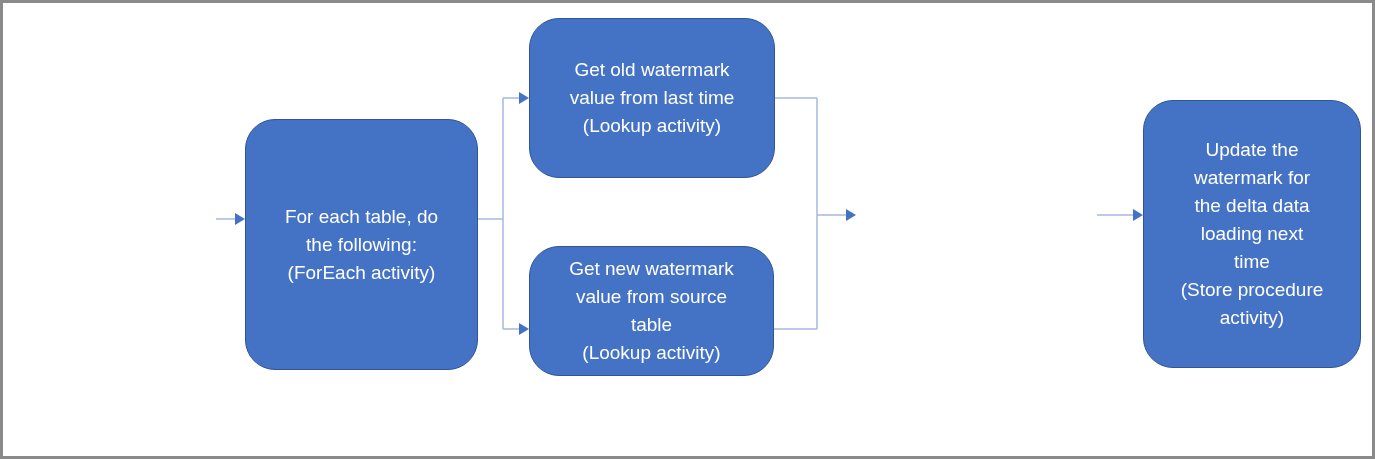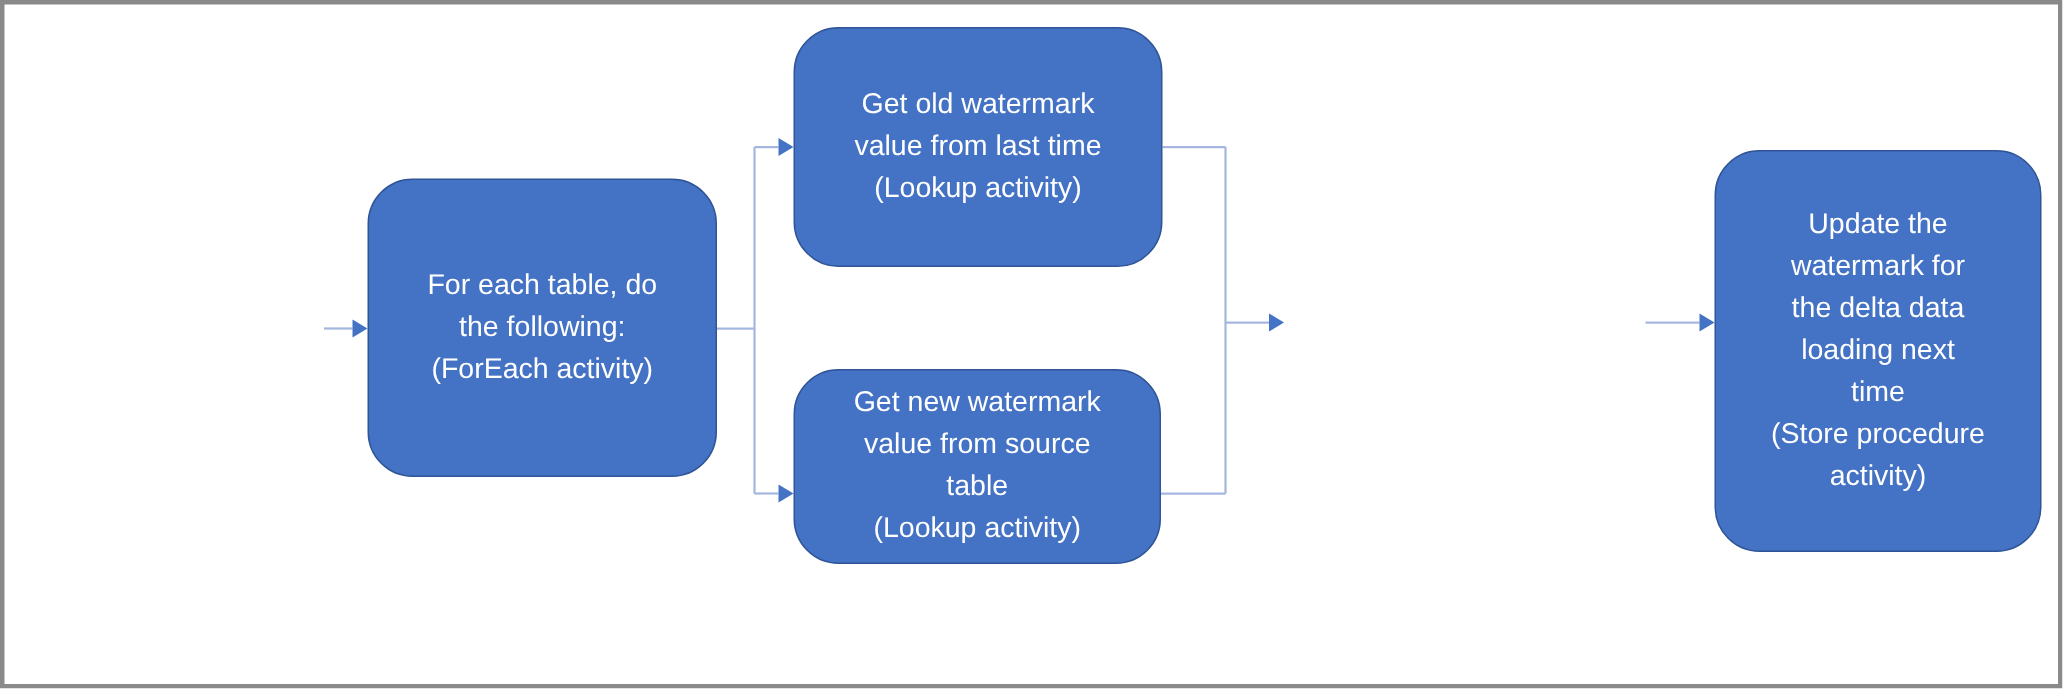--- a/index.html
+++ b/index.html
@@ -47,21 +47,21 @@
     display: flex;
     align-items: center;
     justify-content: center;
     text-align: center;
     font-size: 19px;
     line-height: 28px;
     padding: 6px 12px;
   }
   .node-text { white-space: pre-line; }
   #node-1 { left: 11px;   top: 128px; width: 202px; height: 178px; }
-  #node-2 { left: 242px;  top: 116px; width: 233px; height: 199px; }
+  #node-2 { left: 242px;  top: 116px; width: 233px; height: 251px; }
   #node-3 { left: 526px;  top: 15px;  width: 246px; height: 160px; }
   #node-4 { left: 526px;  top: 243px; width: 245px; height: 130px; }
   #node-5 { left: 853px;  top: 80px;  width: 241px; height: 264px; }
   #node-6 { left: 1140px; top: 77px;  width: 218px; height: 268px; margin-top: 20px; }
 </style>
 </head>
 <body>
 
 <div class="frame">
 

